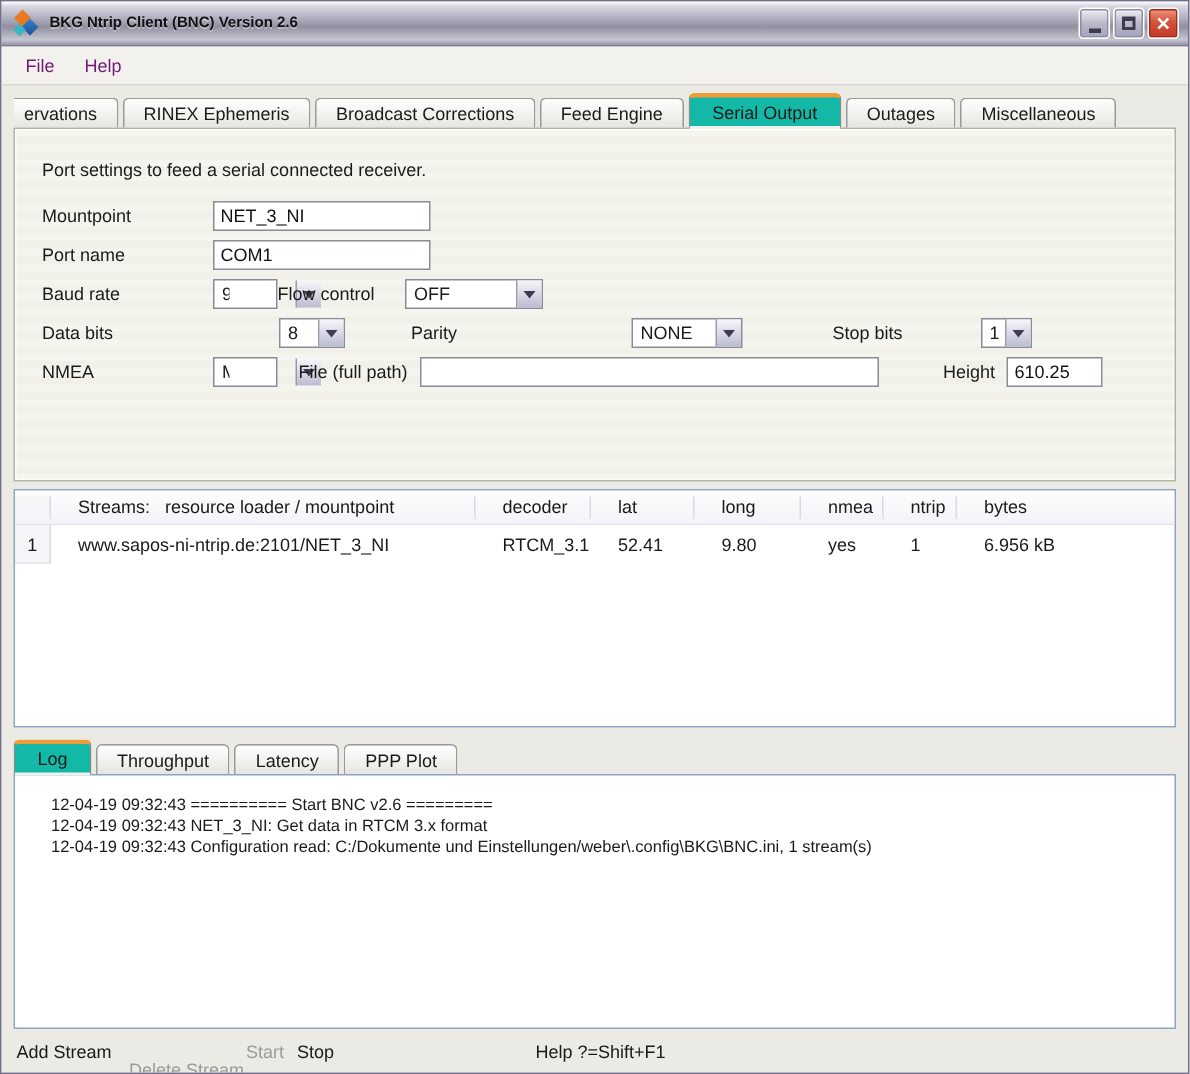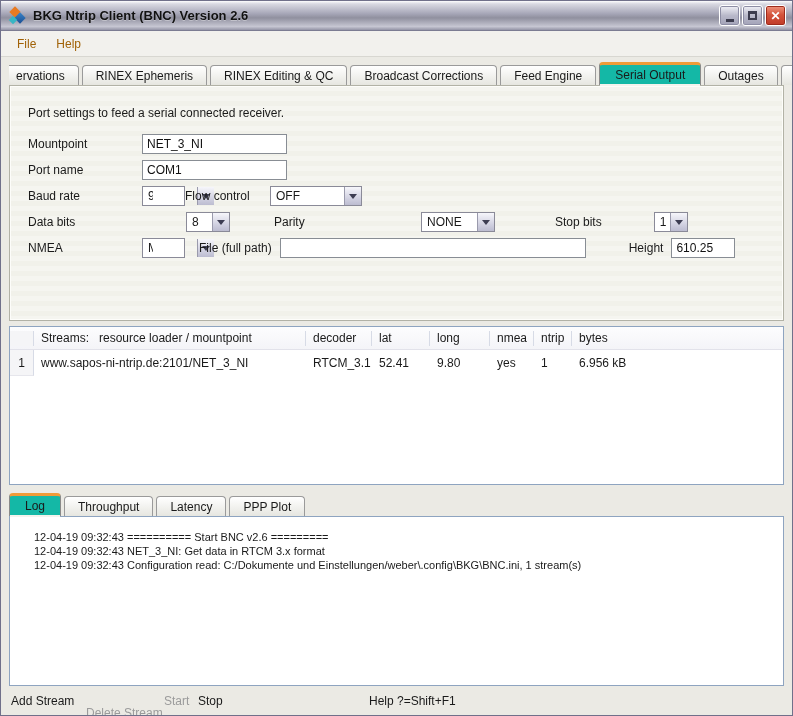--- a/index.html
+++ b/index.html
@@ -12,34 +12,34 @@
 
   
   .titlebar { height:30px; display:flex; align-items:center; padding:0 6px 0 8px;
     background:linear-gradient(180deg,#fdfdfe 0%,#d9d9e2 10%,#a9a9ba 42%,#90909f 58%,#c6c6d2 88%,#9494a6 100%);
     border-bottom:1px solid #7c7c92; }
   .app-icon { width:18px; height:18px; position:relative; margin-right:6px; flex:none; }
   .app-icon .d { position:absolute; width:8px; height:8px; transform:rotate(45deg); }
   .app-icon .d1 { left:2px; top:1px; background:#e87a22; }
   .app-icon .d2 { left:7px; top:7px; background:linear-gradient(135deg,#3a84c8,#1b4f94); }
   .app-icon .d3 { left:1px; top:10px; background:#37b6c4; width:6px; height:6px; }
-  .title-text { font-weight:bold; font-size:13px; color:#111; text-shadow:0 1px 0 rgba(255,255,255,.35); flex:1;
+  .title-text { font-weight:bold; font-size:10px; color:#111; text-shadow:0 1px 0 rgba(255,255,255,.35); flex:1;
     white-space:nowrap; overflow:hidden; }
   .winbtns { display:flex; gap:2px; }
   .winbtn { width:21px; height:21px; border-radius:3px; border:1px solid #fff;
     background:linear-gradient(180deg,#f2f2f8,#b9b9ca 50%,#a3a3b8);
     box-shadow:inset 0 0 0 1px #8d8da4; display:flex; align-items:center; justify-content:center; cursor:default; }
   .winbtn.close { background:linear-gradient(180deg,#f0967f,#d4543c 45%,#c03a28);
     box-shadow:inset 0 0 0 1px #9e2b1c; color:#fff; font-weight:bold; font-size:12px; }
   .glyph-min { display:block; width:8px; height:3px; background:#3c3c4e; margin-top:10px; }
   .glyph-max { display:block; width:9px; height:9px; border:2px solid #3c3c4e; border-top-width:3px; }
 
   
   .menubar { height:26px; background:#f2f1ed; border-bottom:1px solid #d8d7d1; display:flex; align-items:center; padding:0 6px; }
-  .menu-item { color:#a16207; padding:3px 10px; }
+  .menu-item { color:#701a75; padding:3px 10px; }
 
   
   .content { flex:1; background:#ebeae4; padding:0 8px; overflow:hidden; }
 
   
   .tabstrip { margin-top:5px; height:23px; display:flex; align-items:flex-end; position:relative; z-index:2; }
   .tab { height:20px; display:flex; align-items:center; padding:0 13px;
     background:linear-gradient(180deg,#ffffff,#ededе8 60%,#e3e3dc);
     background:linear-gradient(180deg,#ffffff,#e6e6e0);
     border:1px solid #9a9a9a; border-bottom:none; border-radius:4px 4px 0 0; margin-right:3px; white-space:nowrap; }
@@ -62,40 +62,40 @@
   .combo .cbtn { width:17px; flex:none; border-left:1px solid #9a9aac;
     background:linear-gradient(180deg,#f6f6fb,#cdcdde 70%,#bcbcd0); display:flex; align-items:center; justify-content:center; }
   .tri-down { width:0; height:0; border-left:4px solid transparent; border-right:4px solid transparent; border-top:5px solid #3d3d52; }
   .cw62 { width:43px;gap:44px; } .cw92 { width:92px; } .cw44 { width:44px; } .cw74 { width:74px; } .cw34 { width:34px; }
   .midlabel { text-align:left; padding-right:8px; white-space:nowrap; }
   .lw85 { width:85px; } .lw103 { width:103px; }
 
   
   .tbl-gap { height:5px; }
   .streams { height:159px; border:1px solid var(--panel-border-blue,#8ea4c0); background:#fff; overflow:hidden; }
-  .srow { display:grid; grid-template-columns:24px 272px 66px 58px 60px 44px 38px 1fr; align-items:center; }
+  .srow { display:grid; grid-template-columns:24px 272px 66px 58px 60px 44px 38px 1fr; align-items:center;gap:11px; }
   .srow.head { height:23px; background:linear-gradient(180deg,#fdfdfe,#f4f4f8); border-bottom:1px solid #e2e2ea; }
   .srow.head .cell { border-right:1px solid #d7dbe6; height:15px; display:flex; align-items:center; }
   .srow.head .cell:last-child { border-right:none; }
   .srow.body { height:26px; }
   .cell { padding:0 7px; white-space:pre; overflow:hidden; }
   .rowno { background:#f5f5f7; height:100%; display:flex; align-items:center; justify-content:center;
     border-right:1px solid #d7dbe6; padding:0; }
   .srow.body .rowno { border-bottom:1px solid #e6e6ec; }
 
   
   .btab-gap { height:8px; }
   .log-panel { height:170px; border:1px solid var(--panel-border-blue,#8ea4c0); background:#fff; padding:13px 24px; overflow:hidden; }
   .log-line { font-size:11px; line-height:14px; white-space:pre; }
 
   
   .actions { height:30px; position:relative; }
   .act { position:absolute; top:8px; white-space:nowrap; cursor:default; }
   .act.disabled { color:var(--disabled-text,#9b9b9b); }
-  .a-add { left:2px; } .a-del { left:77px;margin-top:12px; } .a-start { left:155px; } .a-stop { left:189px; } .a-help { left:360px; }
+  .a-add { left:2px; } .a-del { left:77px;margin-top:12px; } .a-start { left:155px; } .a-stop { left:189px; } .a-help { left:348px; }
 </style>
 </head>
 <body>
 
 <div class="window">
 
   <div class="titlebar">
     <span class="app-icon">
       <span class="d d1"></span>
         <span class="d d2"></span>
@@ -118,21 +118,20 @@
   <div class="menubar">
     <span class="menu-item">File</span>
     <span class="menu-item">Help</span>
   </div>
 
   <div class="content">
 
     <div class="tabstrip">
       <span class="tab clipped">ervations</span>
       <span class="tab">RINEX Ephemeris</span>
-      <span class="tab">RINEX Editing &amp; QC</span>
       <span class="tab">Broadcast Corrections</span>
       <span class="tab">Feed Engine</span>
       <span class="tab selected">Serial Output</span>
       <span class="tab">Outages</span>
       <span class="tab">Miscellaneous</span>
 
     </div>
 
     <div class="form-panel">
       <div class="form-desc">Port settings to feed a serial connected receiver.</div>

